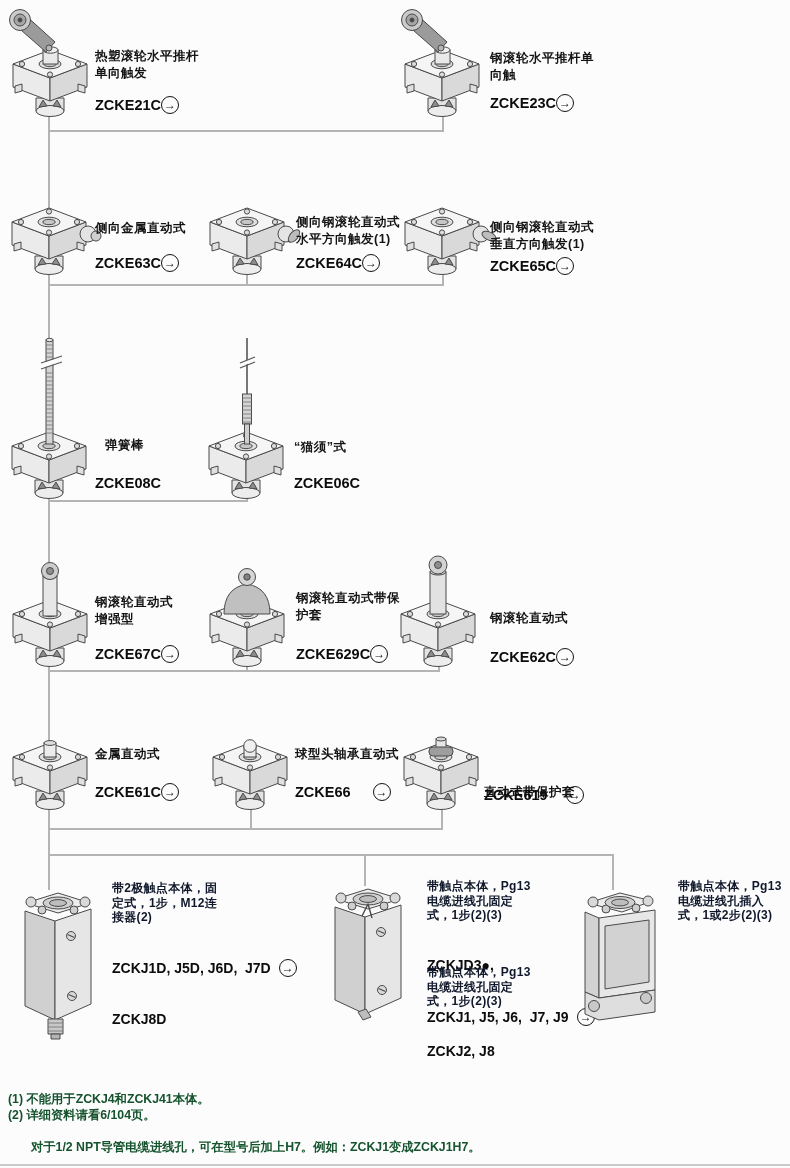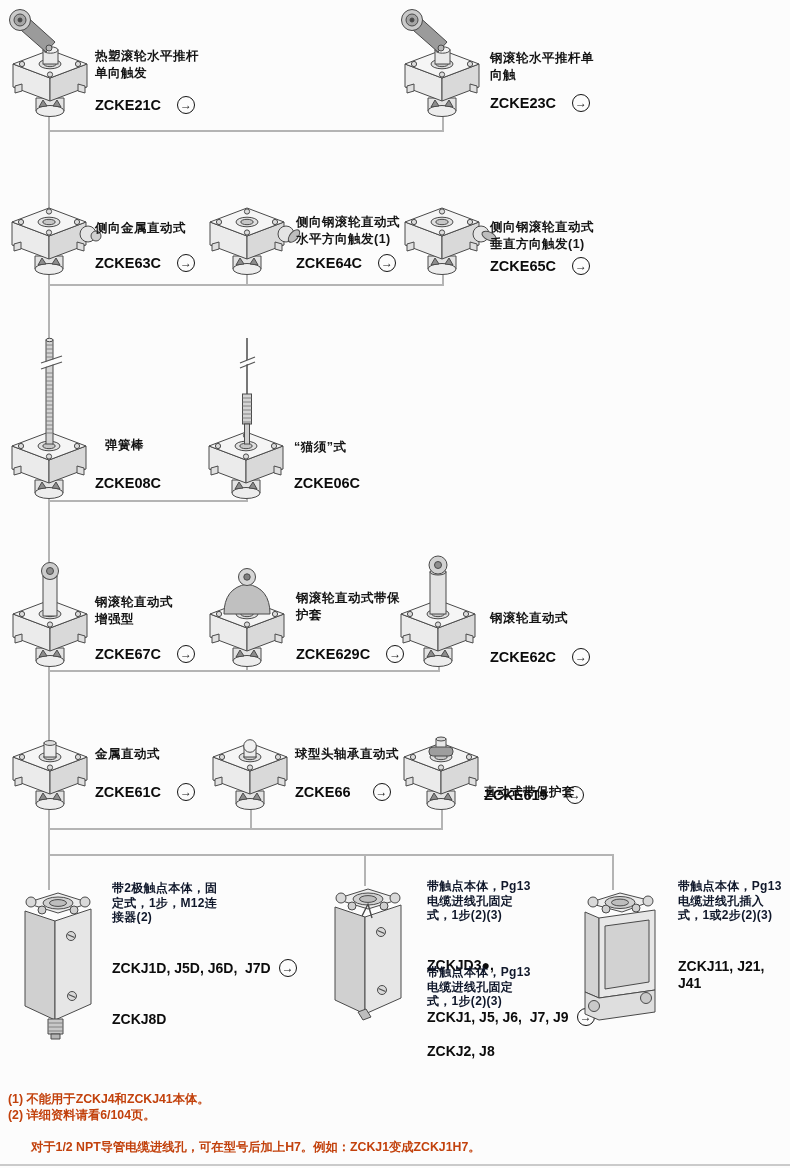--- a/index.html
+++ b/index.html
@@ -2,31 +2,31 @@
 <html><head>
 <meta charset="utf-8">
 <style>
   html,body{margin:0;padding:0;background:#e8e8e8;}
   #page{position:relative;width:790px;height:1168px;background:#fcfcfc;overflow:hidden;
         font-family:"Liberation Sans","DejaVu Sans",sans-serif;color:#111;}
   .line{position:absolute;background:#b4b4b4;}
   .h{height:2px}.v{width:2px}
   .label{position:absolute;font-size:12.5px;font-weight:700;line-height:16.5px;
          white-space:pre-wrap;letter-spacing:.5px;color:#141414;}
-  .mrow{position:absolute;display:flex;align-items:center;gap:16px;}
+  .mrow{position:absolute;display:flex;align-items:center;gap:0;}
   .model{font-size:14.5px;font-weight:700;white-space:pre-wrap;color:#0c0c0c;}
   .arrow{width:18px;height:18px;box-sizing:border-box;border:1.7px solid #141414;border-radius:50%;
          display:flex;align-items:center;justify-content:center;font-size:12px;font-weight:700;
          line-height:1;flex:0 0 auto;background:transparent;color:#141414;}
   .device{position:absolute;}
   .desc{position:absolute;font-size:12px;font-weight:700;line-height:14.6px;
         white-space:pre-wrap;letter-spacing:.3px;color:#0f172a;}
   .models{position:absolute;font-size:14px;font-weight:700;line-height:17px;white-space:pre-wrap;color:#0c0c0c;}
   .models .flexline{display:flex;align-items:center;gap:8px;}
-  .foot{position:absolute;left:8px;font-size:12.3px;font-weight:600;line-height:16px;color:#c2410c;white-space:pre-wrap;}
+  .foot{position:absolute;left:8px;font-size:12.3px;font-weight:600;line-height:16px;color:#14532d;white-space:pre-wrap;}
   svg{display:block;overflow:visible;}
 </style>
 </head>
 <body>
 
 <div id="page">
 
   <svg width="0" height="0" style="position:absolute" aria-hidden="true">
     <defs>
       <symbol id="isobox" viewBox="0 0 90 84">
@@ -379,22 +379,19 @@
         <path d="M35 38 L79 32 L79 94 L35 101 Z" fill="#d2d2d2"></path>
         <path d="M15 104 L29 110 L85 102 L85 124 L29 132 L15 126 Z" fill="#dedede"></path>
         <circle cx="24" cy="118" r="5.5" fill="#c9c9c9"></circle>
         <circle cx="76" cy="110" r="5.5" fill="#c9c9c9"></circle>
       </g>
     </svg>
   </div>
   <div class="desc" style="left:678px;top:879px">带触点本体，Pg13
 电缆进线孔插入
 式，1或2步(2)(3)</div>
-  <div class="models" style="left:678px;top:924px">
-    <div>ZCKJ11, J21, J41</div>
-  </div>
 
   <div class="foot" style="top:1091px">(1) 不能用于ZCKJ4和ZCKJ41本体。</div>
   <div class="foot" style="top:1107px">(2) 详细资料请看6/104页。</div>
   <div class="foot" style="top:1139px;left:31px">对于1/2 NPT导管电缆进线孔，可在型号后加上H7。例如：ZCKJ1变成ZCKJ1H7。</div>
 
   <div style="position:absolute;left:0;top:1164px;width:790px;height:2px;background:#a0a0a0;opacity:.55"></div>
 </div>
 
 </body></html>

